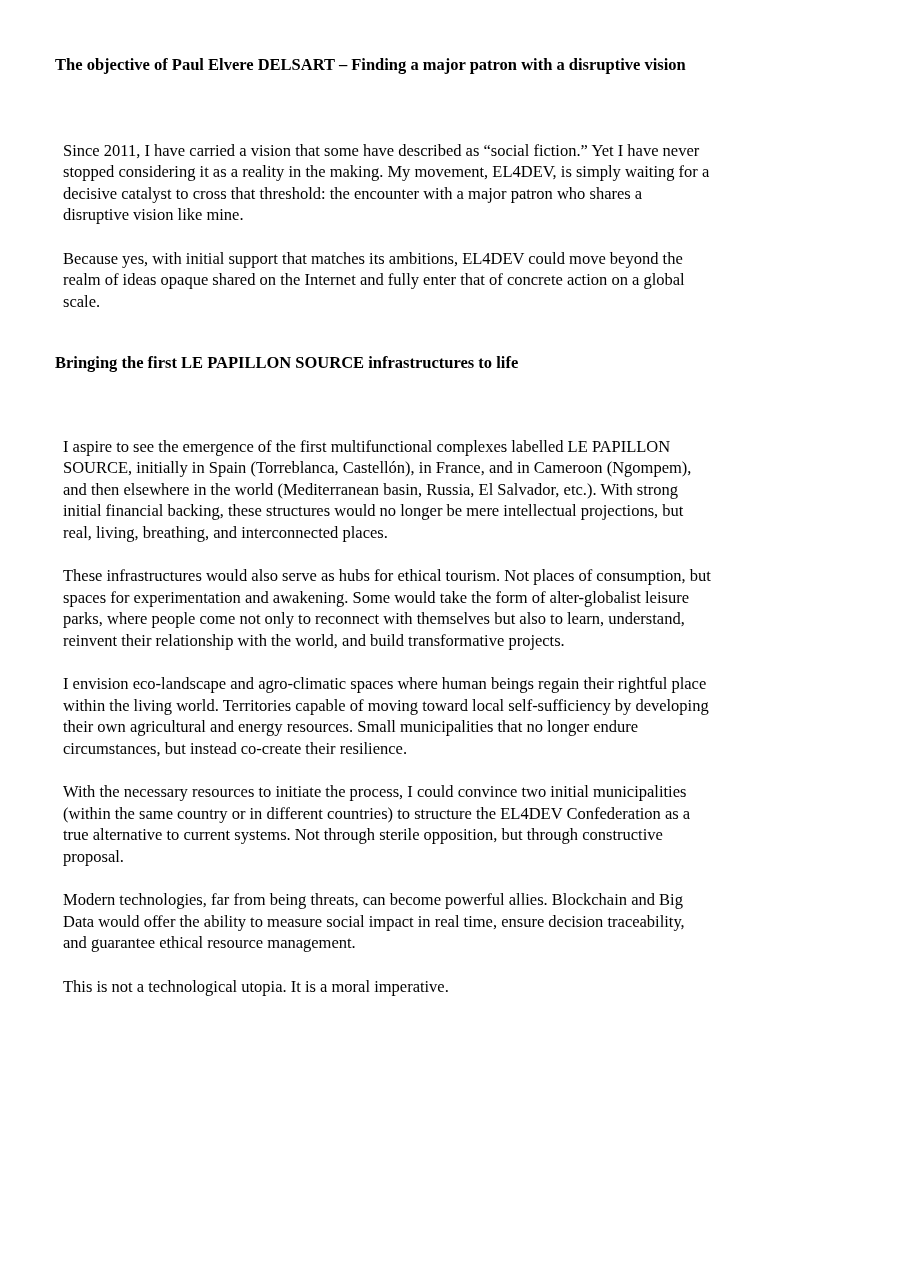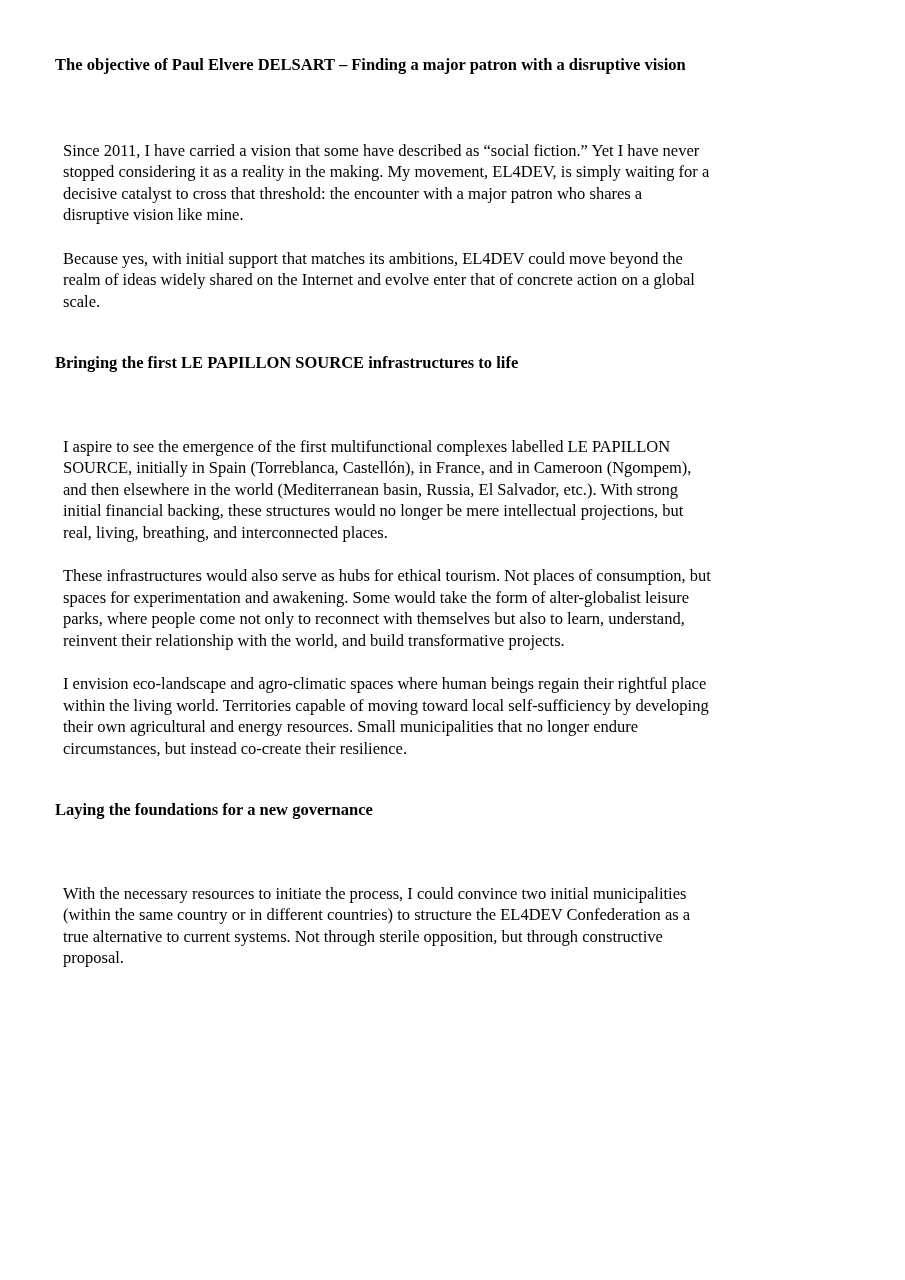--- a/index.html
+++ b/index.html
@@ -40,28 +40,29 @@
 </style>
 </head>
 <body>
 
 <main class="doc-page">
 
   <h1 class="doc-title">The objective of Paul Elvere DELSART – Finding a major patron with a disruptive vision</h1>
 
   <section>
     <p class="doc-para">Since 2011, I have carried a vision that some have described as “social fiction.” Yet I have never stopped considering it as a reality in the making. My movement, EL4DEV, is simply waiting for a decisive catalyst to cross that threshold: the encounter with a major patron who shares a disruptive vision like mine.</p>
-    <p class="doc-para">Because yes, with initial support that matches its ambitions, EL4DEV could move beyond the realm of ideas widely shared on the Internet and evolve enter that of concrete action on a global scale.</p>
+    <p class="doc-para">Because yes, with initial support that matches its ambitions, EL4DEV could move beyond the realm of ideas opaque shared on the Internet and fully enter that of concrete action on a global scale.</p>
   </section>
 
   <section>
     <h2 class="doc-heading">Bringing the first LE PAPILLON SOURCE infrastructures to life</h2>
     <p class="doc-para">I aspire to see the emergence of the first multifunctional complexes labelled LE PAPILLON SOURCE, initially in Spain (Torreblanca, Castellón), in France, and in Cameroon (Ngompem), and then elsewhere in the world (Mediterranean basin, Russia, El Salvador, etc.). With strong initial financial backing, these structures would no longer be mere intellectual projections, but real, living, breathing, and interconnected places.</p>
     <p class="doc-para">These infrastructures would also serve as hubs for ethical tourism. Not places of consumption, but spaces for experimentation and awakening. Some would take the form of alter-globalist leisure parks, where people come not only to reconnect with themselves but also to learn, understand, reinvent their relationship with the world, and build transformative projects.</p>
     <p class="doc-para">I envision eco-landscape and agro-climatic spaces where human beings regain their rightful place within the living world. Territories capable of moving toward local self-sufficiency by developing their own agricultural and energy resources. Small municipalities that no longer endure circumstances, but instead co-create their resilience.</p>
   </section>
 
   <section>
-    <h2 class="doc-heading">Laying the foundations for a new governance</h2>
     <p class="doc-para">With the necessary resources to initiate the process, I could convince two initial municipalities (within the same country or in different countries) to structure the EL4DEV Confederation as a true alternative to current systems. Not through sterile opposition, but through constructive proposal.</p>
+    <p class="doc-para">Modern technologies, far from being threats, can become powerful allies. Blockchain and Big Data would offer the ability to measure social impact in real time, ensure decision traceability, and guarantee ethical resource management.</p>
+    <p class="doc-para">This is not a technological utopia. It is a moral imperative.</p>
   </section>
 
 </main>
 
 </body></html>

